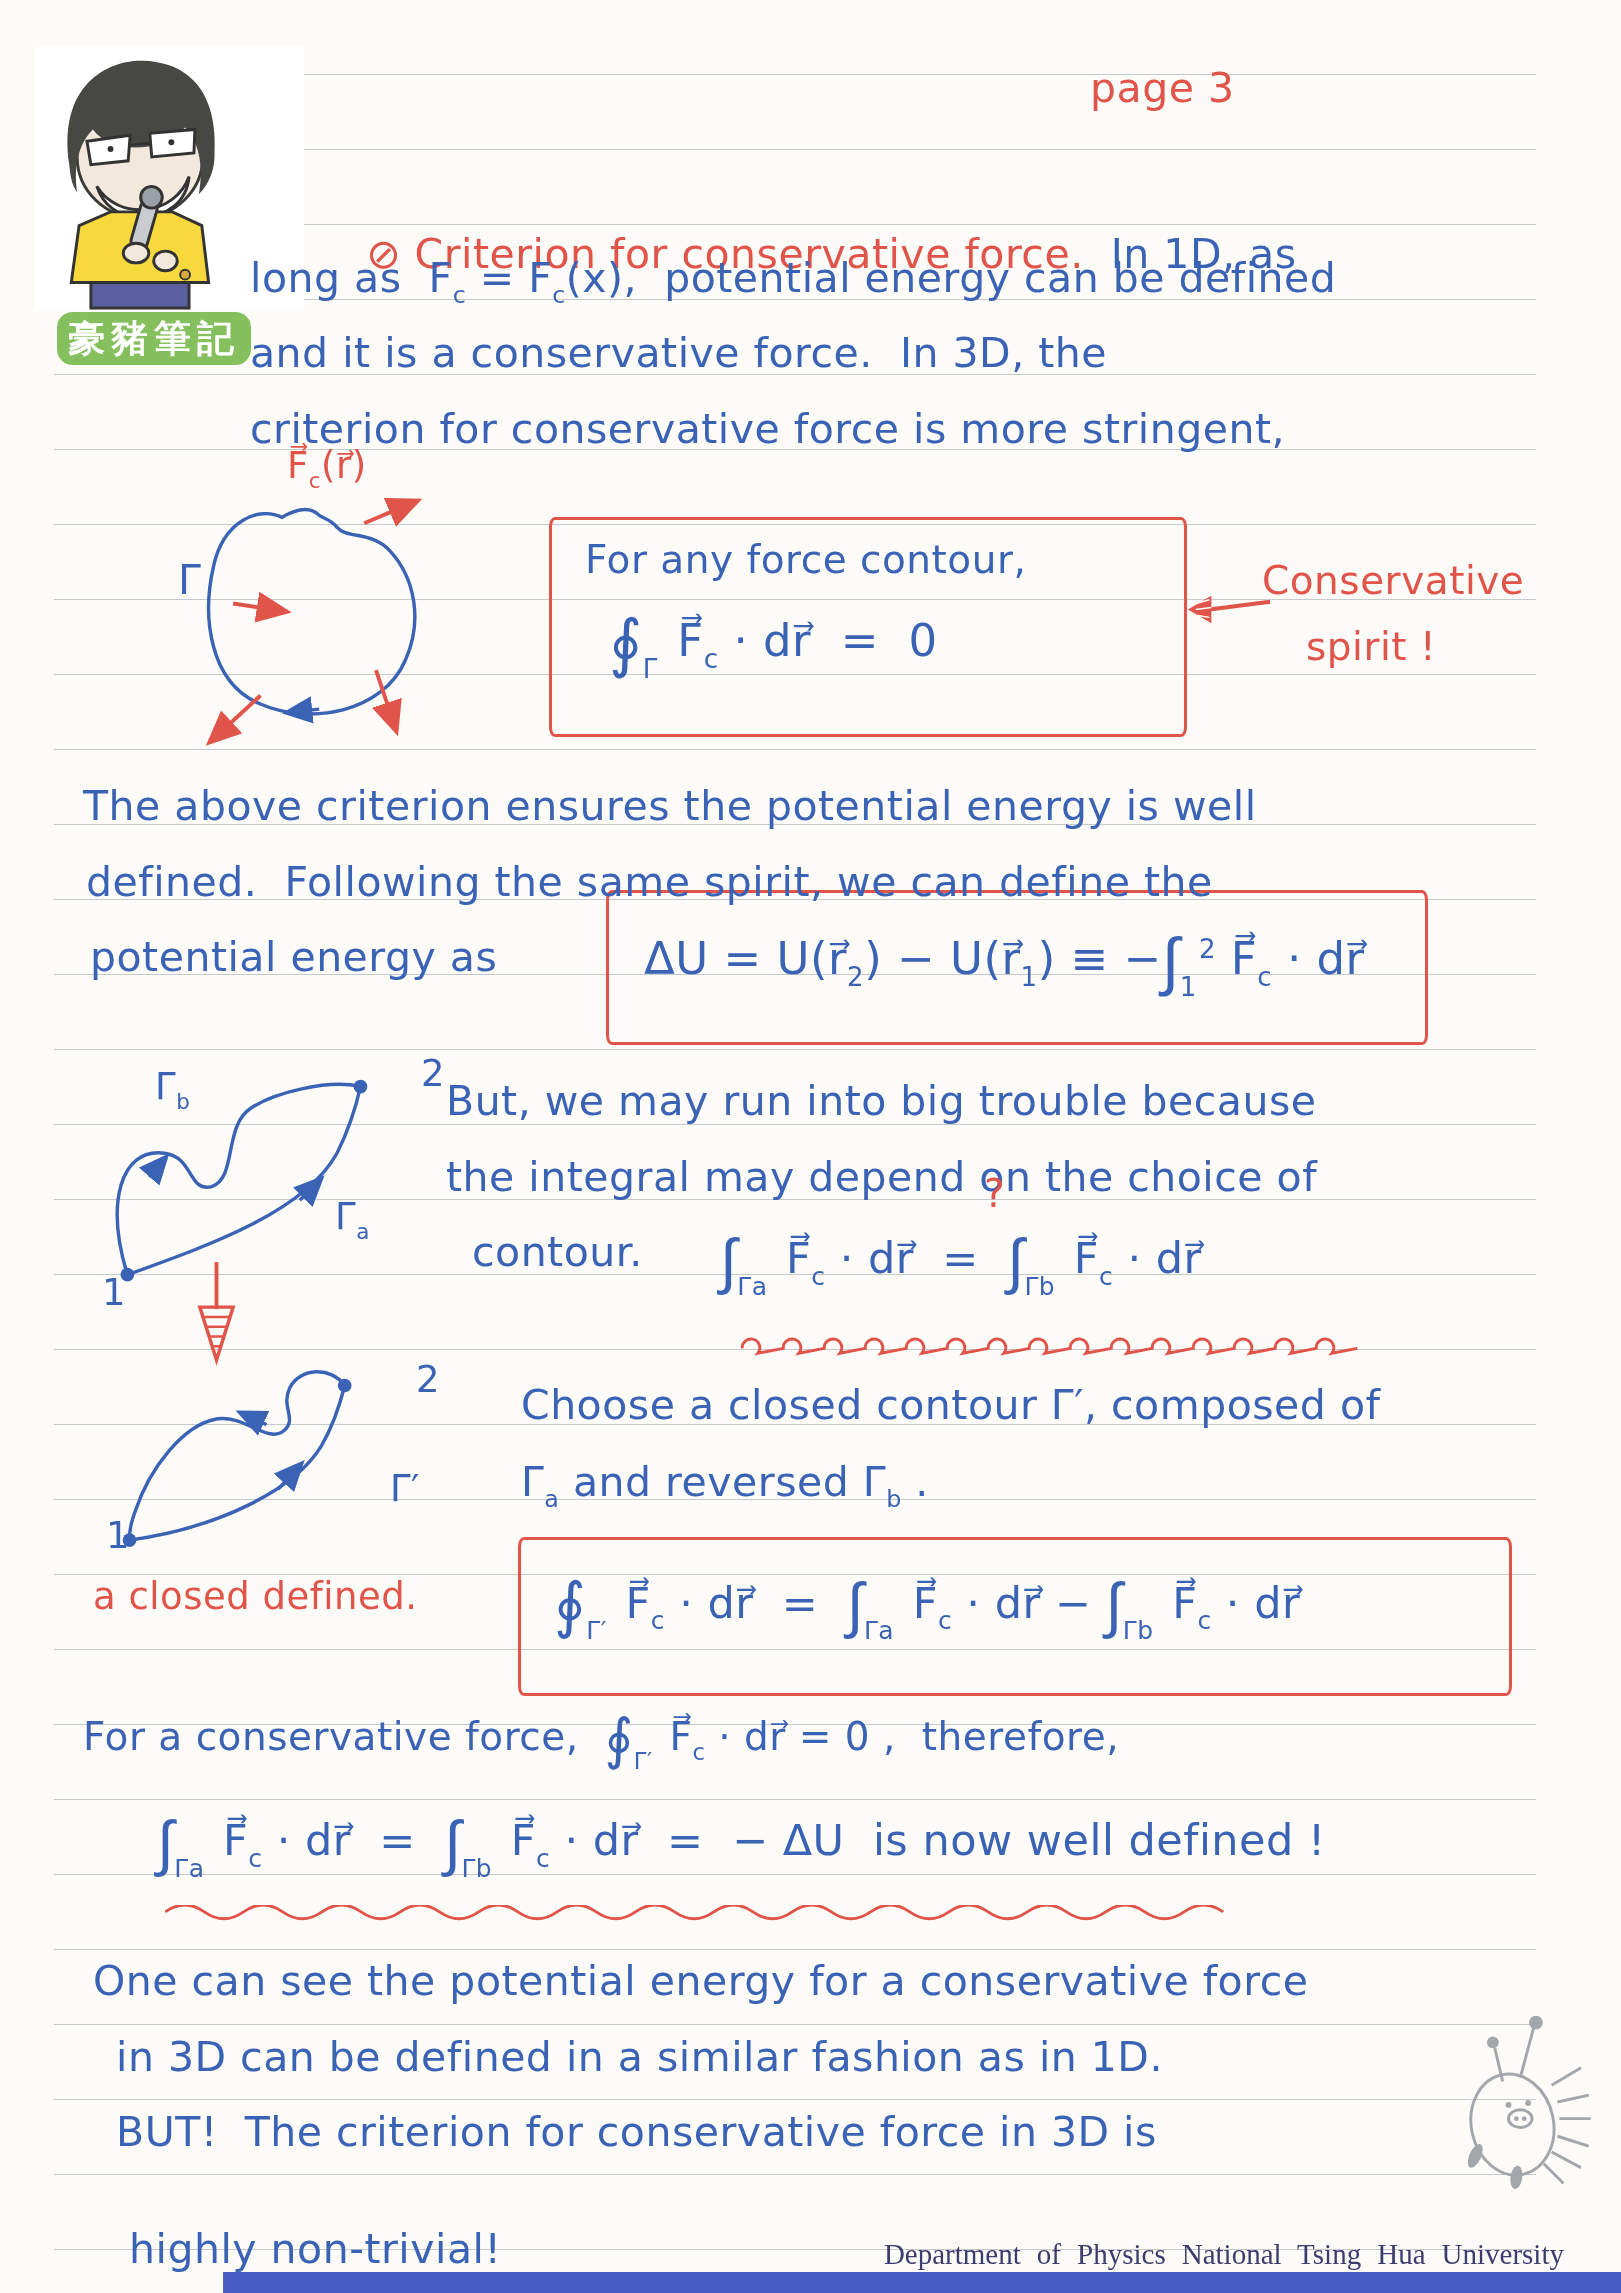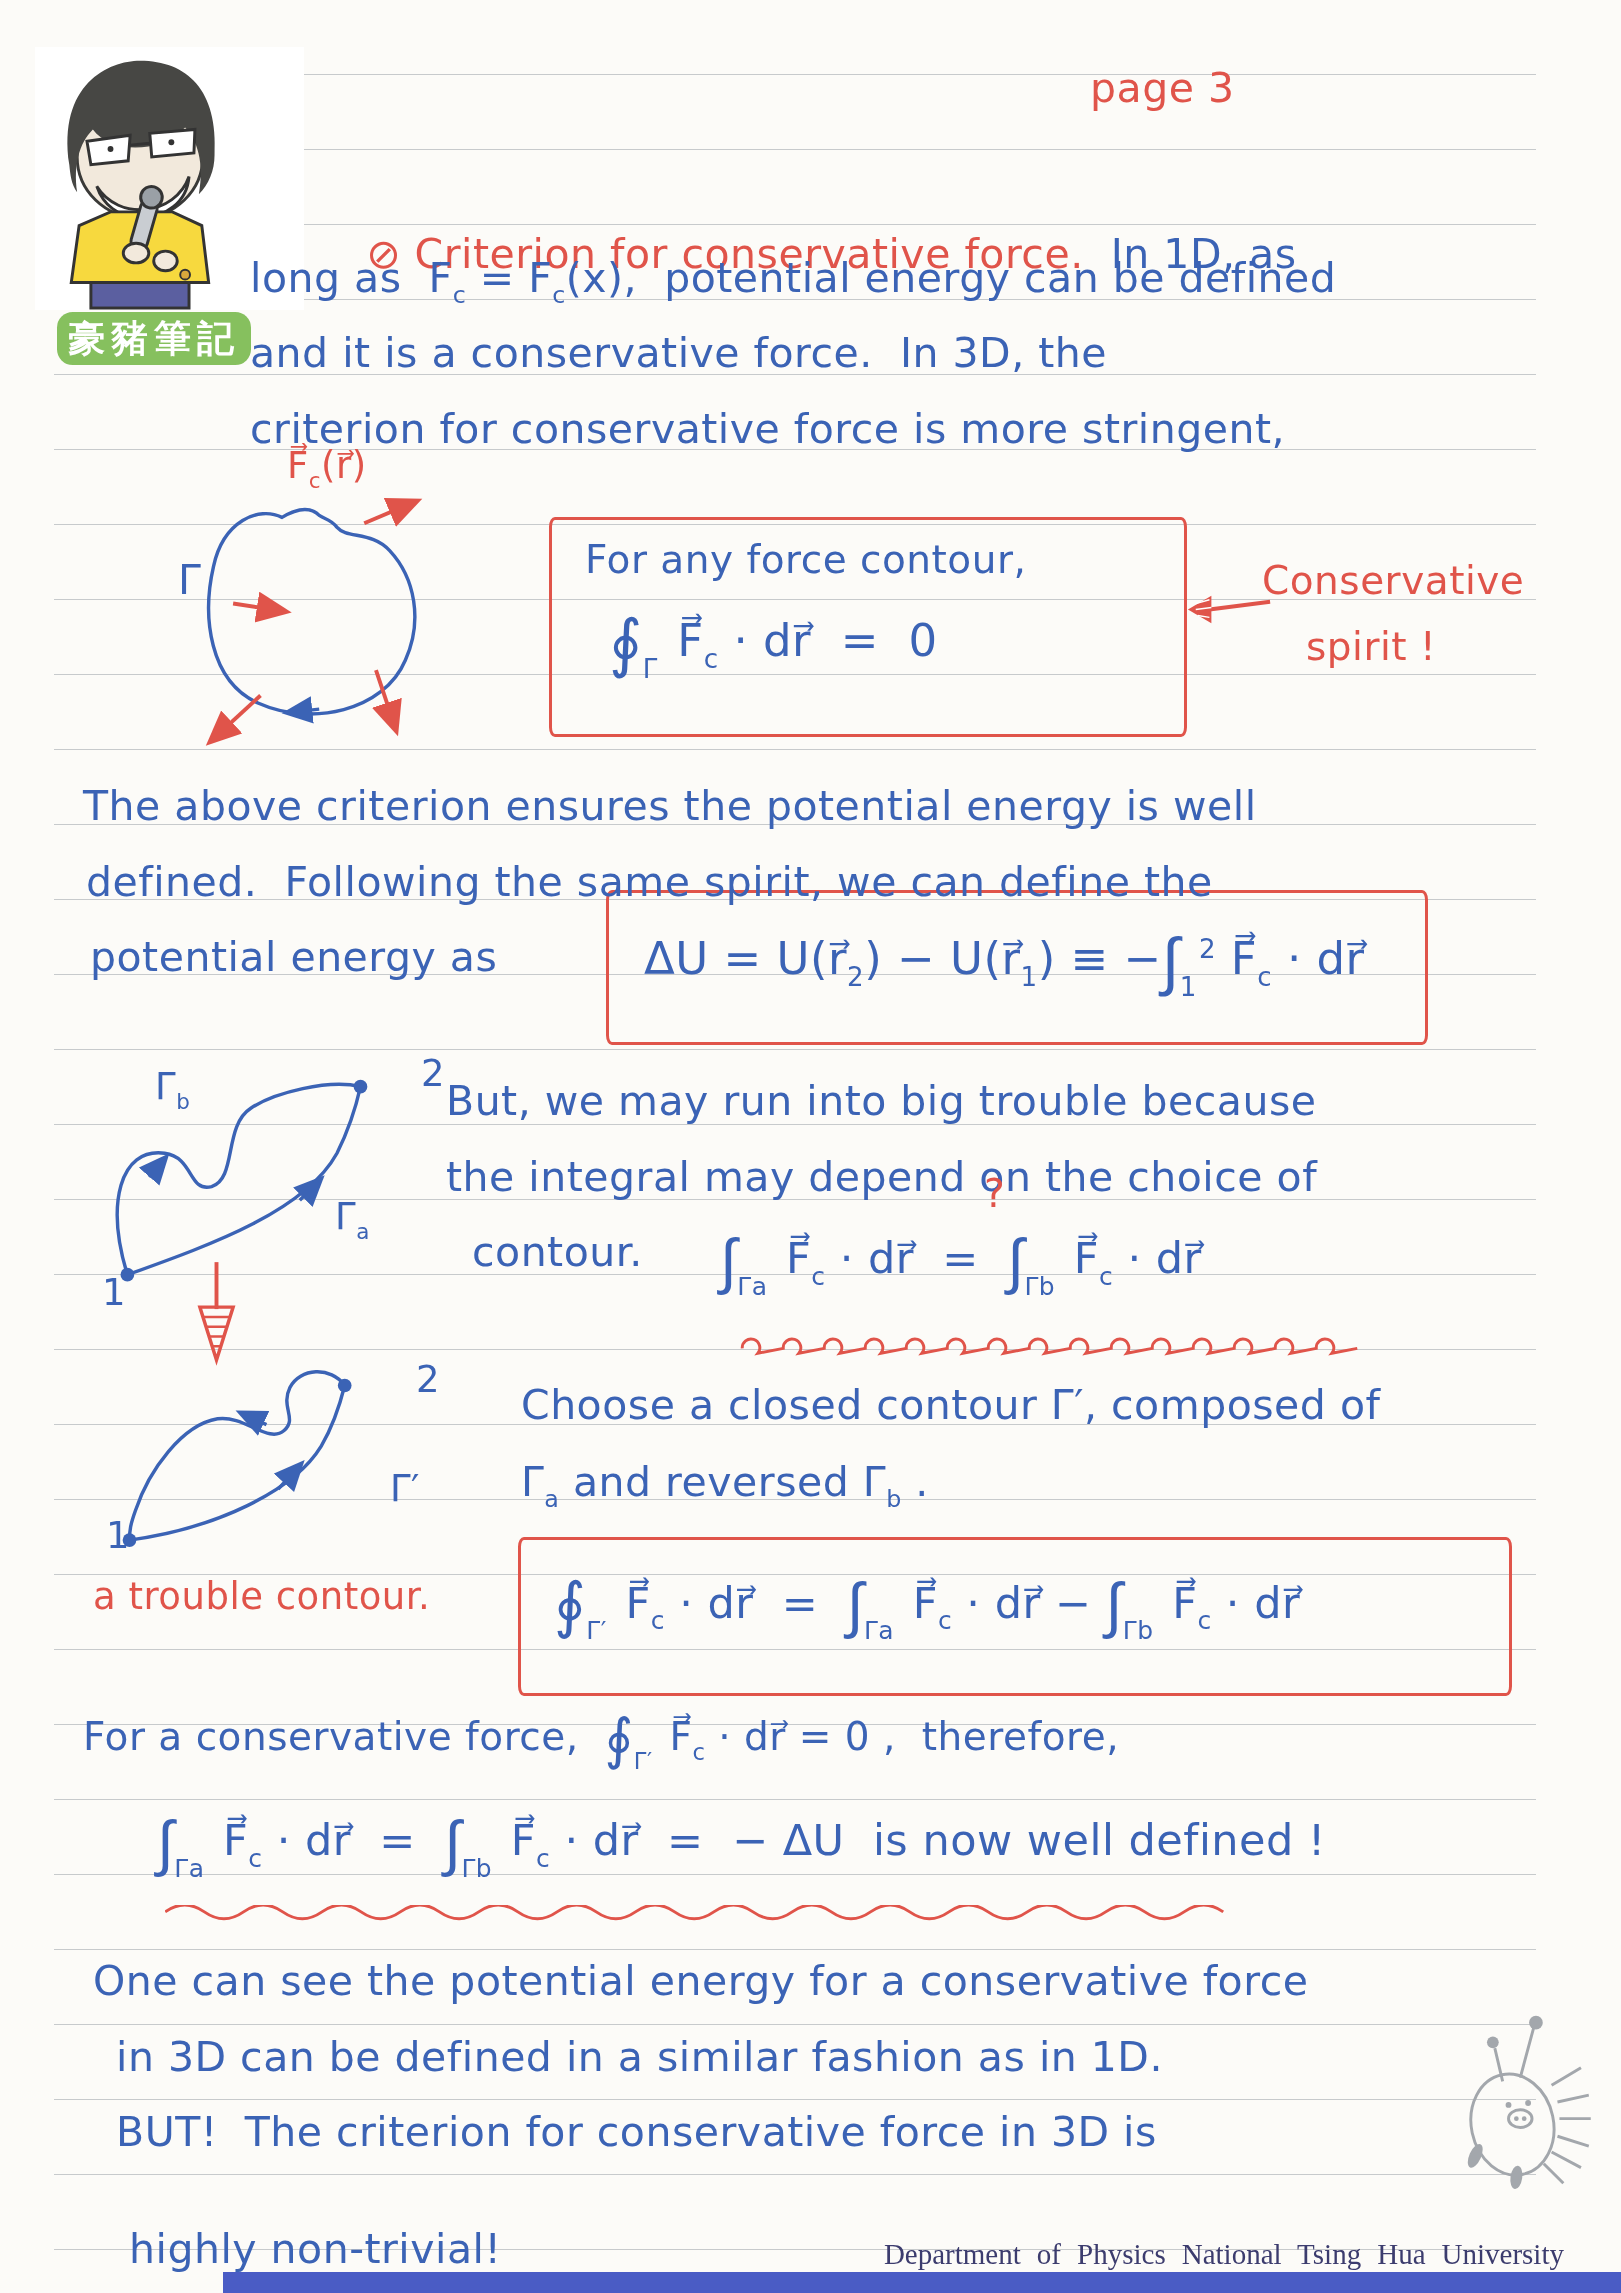--- a/index.html
+++ b/index.html
@@ -165,21 +165,21 @@
       <path d="M 252 22 C 238 2 206 4 196 24 C 186 44 204 56 190 68 C 174 82 150 52 122 56 C 86 62 52 108 38 150 C 33 164 32 170 32 180"></path>
       <path d="M 172 62 L 150 52" marker-end="url(#ba3)"></path>
       <path d="M 184 128 L 204 106" marker-end="url(#ba3)"></path>
     </g>
     <circle cx="32" cy="180" r="7" fill="var(--ink-blue)"></circle>
     <circle cx="252" cy="22" r="7" fill="var(--ink-blue)"></circle>
   </svg>
   <div class="abs hand" style="left:416px;top:1357px;font-size:37px;">2</div>
   <div class="abs hand" style="left:390px;top:1466px;font-size:37px;">Γ′</div>
   <div class="abs hand" style="left:106px;top:1513px;font-size:37px;">1</div>
-  <div class="abs hand redink" style="left:93px;top:1574px;font-size:37px;">a trouble contour.</div>
+  <div class="abs hand redink" style="left:93px;top:1574px;font-size:37px;">a closed defined.</div>
 
   <div class="abs hand" style="left:521px;top:1380px;">Choose a closed contour Γ′, composed of</div>
   <div class="abs hand" style="left:521px;top:1457px;"><span class="tk n">Γ</span><span class="tk sub">a</span><span class="tk n"> and reversed Γ</span><span class="tk sub">b</span><span class="tk n"> .</span></div>
 
   <div class="redbox" style="left:518px;top:1537px;width:988px;height:153px;text-align:right;">
     <div class="abs hand" style="left:33px;top:27.4px;font-size:43px;"><span class="tk int">∮</span><span class="tk lim">Γ′</span><span class="tk n"> F⃗</span><span class="tk sub">c</span><span class="tk n"> · dr⃗  =  </span><span class="tk int">∫</span><span class="tk lim">Γa</span><span class="tk n"> F⃗</span><span class="tk sub">c</span><span class="tk n"> · dr⃗ − </span><span class="tk int">∫</span><span class="tk lim">Γb</span><span class="tk n"> F⃗</span><span class="tk sub">c</span><span class="tk n"> · dr⃗</span></div>
   </div>
 
   <div class="abs hand" style="left:83px;top:1705px;font-size:39px;"><span class="tk n">For a conservative force,  </span><span class="tk int">∮</span><span class="tk lim">Γ′</span><span class="tk n"> F⃗</span><span class="tk sub">c</span><span class="tk n"> · dr⃗ = 0 ,  therefore,</span></div>
   <div class="abs hand" style="left:157px;top:1805px;font-size:43px;"><span class="tk int">∫</span><span class="tk lim">Γa</span><span class="tk n"> F⃗</span><span class="tk sub">c</span><span class="tk n"> · dr⃗  =  </span><span class="tk int">∫</span><span class="tk lim">Γb</span><span class="tk n"> F⃗</span><span class="tk sub">c</span><span class="tk n"> · dr⃗  =  − ΔU  is now well defined !</span></div>

